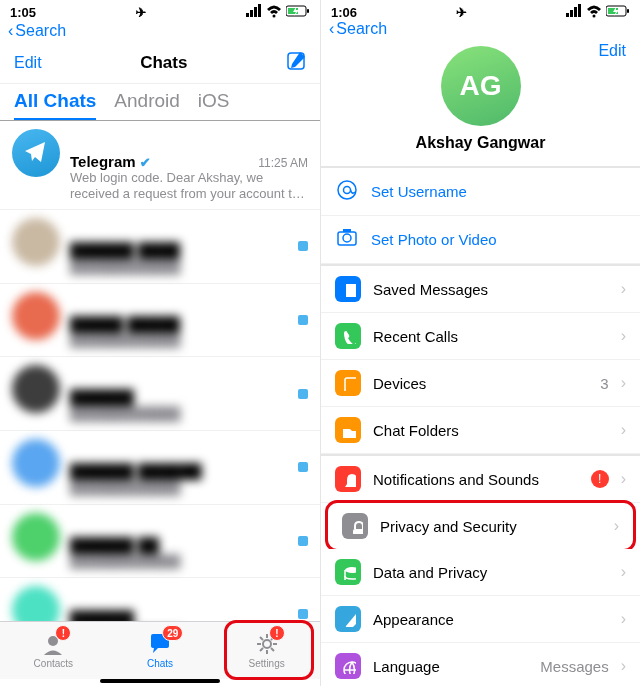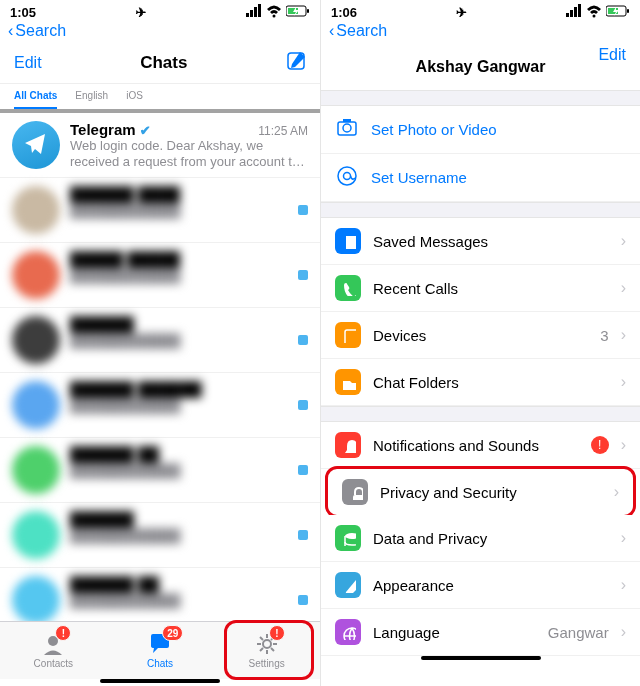--- a/index.html
+++ b/index.html
@@ -16,31 +16,31 @@
   .search-row .arrow { font-size: 16px; color: #007aff; margin-right: 2px; }
   .search-row .label { font-size: 16px; color: #007aff; }
 
   
   .header { display: flex; justify-content: space-between; align-items: center; height: 42px; padding: 0 14px; border-bottom: 1px solid #eee; }
   .header .edit { color: #007aff; font-size: 16px; }
   .header .title { font-weight: 700; font-size: 17px; }
   .header .compose { color: #007aff; }
 
   
-  .tabs { display: flex; gap: 18px; padding: 6px 14px 0; font-size: 10px; border-bottom: 4px solid #a3a3a3; }
+  .tabs { display: flex; gap: 18px; padding: 6px 14px 0; font-size: 19px; border-bottom: 1px solid #a3a3a3; }
   .tab { color: #8e8e93; padding-bottom: 6px; }
   .tab.active { color: #007aff; font-weight: 600; border-bottom: 2px solid #007aff; }
 
   
   .chats { flex: 1; overflow: hidden; }
   .chat { display: flex; padding: 8px 12px; border-bottom: 1px solid #f0f0f0; gap: 10px; }
   .avatar { width: 48px; height: 48px; border-radius: 50%; flex-shrink: 0; display: flex; align-items: center; justify-content: center; color: #fff; }
   .chat .content { flex: 1; overflow: hidden; }
   .chat .row1 { display: flex; justify-content: space-between; align-items: baseline; }
-  .chat .name { font-size: 15px; font-weight: 600; white-space: nowrap; overflow: hidden; text-overflow: ellipsis; }
+  .chat .name { font-size: 15px; font-weight: 600; white-space: nowrap; overflow: hidden; text-overflow: ellipsis; margin-top: 24px; }
   .chat .time { font-size: 12px; color: #8e8e93; }
   .chat .msg { font-size: 13px; color: #8e8e93; line-height: 1.2; display: -webkit-box; -webkit-line-clamp: 2; -webkit-box-orient: vertical; overflow: hidden; }
   .badge-dot { width: 10px; height: 10px; border-radius: 2px; background: #4db4f0; align-self: center; margin-left: 4px; }
   .blur .avatar, .blur .content { filter: blur(5px); }
   .verified { color: #33a1e6; font-size: 13px; }
 
   
   .profile-head { display: flex; flex-direction: column; align-items: center; padding: 8px 0 14px; position: relative; }
   .profile-head .edit { position: absolute; right: 14px; top: 4px; color: #007aff; font-size: 16px; }
   .big-avatar { width: 80px; height: 80px; border-radius: 50%; background: linear-gradient(160deg,#88e27a,#4fb96a); color: #fff; font-size: 28px; font-weight: 600; display: flex; align-items: center; justify-content: center; }
@@ -193,21 +193,21 @@
   </div>
   <div class="header">
     <span class="edit">Edit</span>
     <span class="title">Chats</span>
     <span class="compose"><svg width="20" height="20">
           <use href="#compose"></use>
         </svg></span>
   </div>
   <div class="tabs">
     <span class="tab active">All Chats</span>
-    <span class="tab">English</span>
+    <span class="tab">Android</span>
     <span class="tab">iOS</span>
   </div>
   <div class="chats" id="chat-list">
       <div class="chat">
         <div class="avatar tg-avatar" style="background:">
           <svg width="26" height="26">
             <use href="#plane"></use>
           </svg>
         </div>
         <div class="content">
@@ -339,35 +339,36 @@
             <use href="#batt"></use>
           </svg></span>
     </span>
   </div>
   <div class="search-row">
     <span class="arrow">‹</span>
     <span class="label">Search</span>
   </div>
   <div class="profile-head">
     <span class="edit">Edit</span>
+    <div class="big-avatar">AG</div>
     <div class="big-name">Akshay Gangwar</div>
   </div>
   <div class="section-gap"></div>
+  <div class="row link">
+    <span><svg width="24" height="24">
+          <use href="#at"></use>
+        </svg></span>
+    <span>Set Username</span>
+  </div>
   <div class="row link">
     <span><svg width="24" height="24">
           <use href="#cam"></use>
         </svg></span>
     <span>Set Photo or Video</span>
   </div>
-  <div class="row link">
-    <span><svg width="24" height="24">
-          <use href="#at"></use>
-        </svg></span>
-    <span>Set Username</span>
-  </div>
   <div class="section-gap"></div>
   <div id="group1">
       <div class="row">
         <span class="icon-box" style="background:#007aff">
           <svg>
             <use href="#bookmark"></use>
           </svg>
         </span>
         <span>Saved Messages</span>
         <span class="spacer"></span>
@@ -449,19 +450,19 @@
         <span class="chev">›</span>
       </div>
       <div class="row">
         <span class="icon-box" style="background:#af52de">
           <svg>
             <use href="#globe"></use>
           </svg>
         </span>
         <span>Language</span>
         <span class="spacer"></span>
-        <span class="val">Gangwar</span>
+        <span class="val">Messages</span>
         <span class="chev">›</span>
       </div>
     </div>
 
   <div class="home-ind"></div>
 </div>
 
 </body></html>

